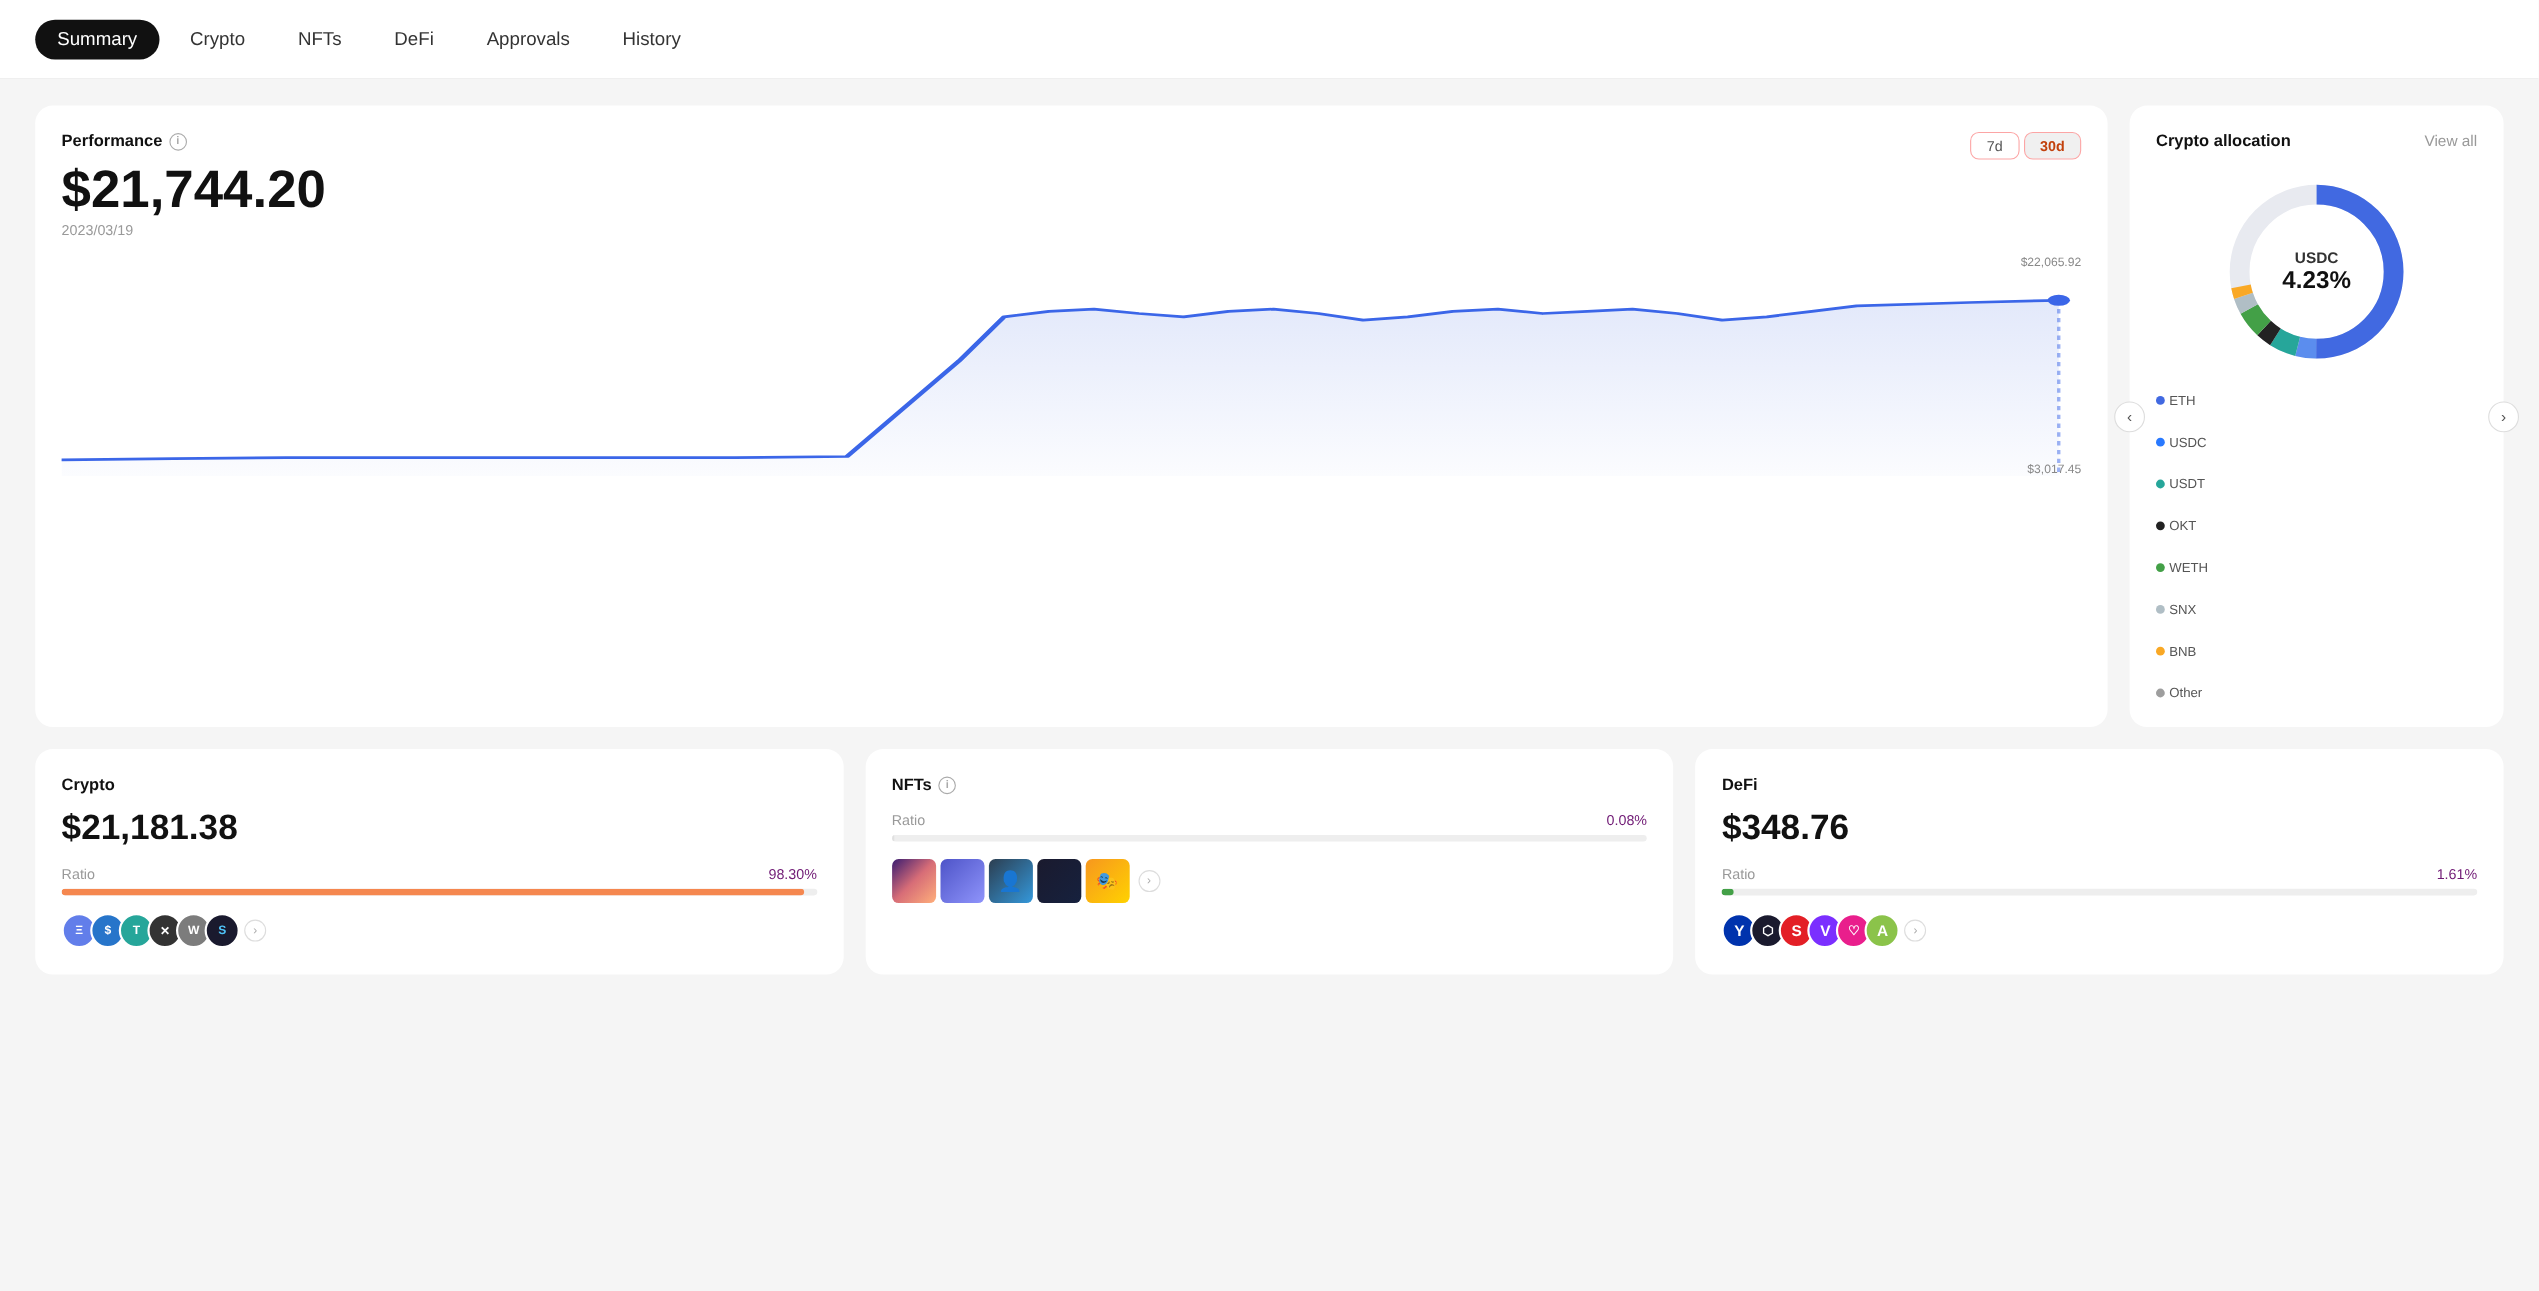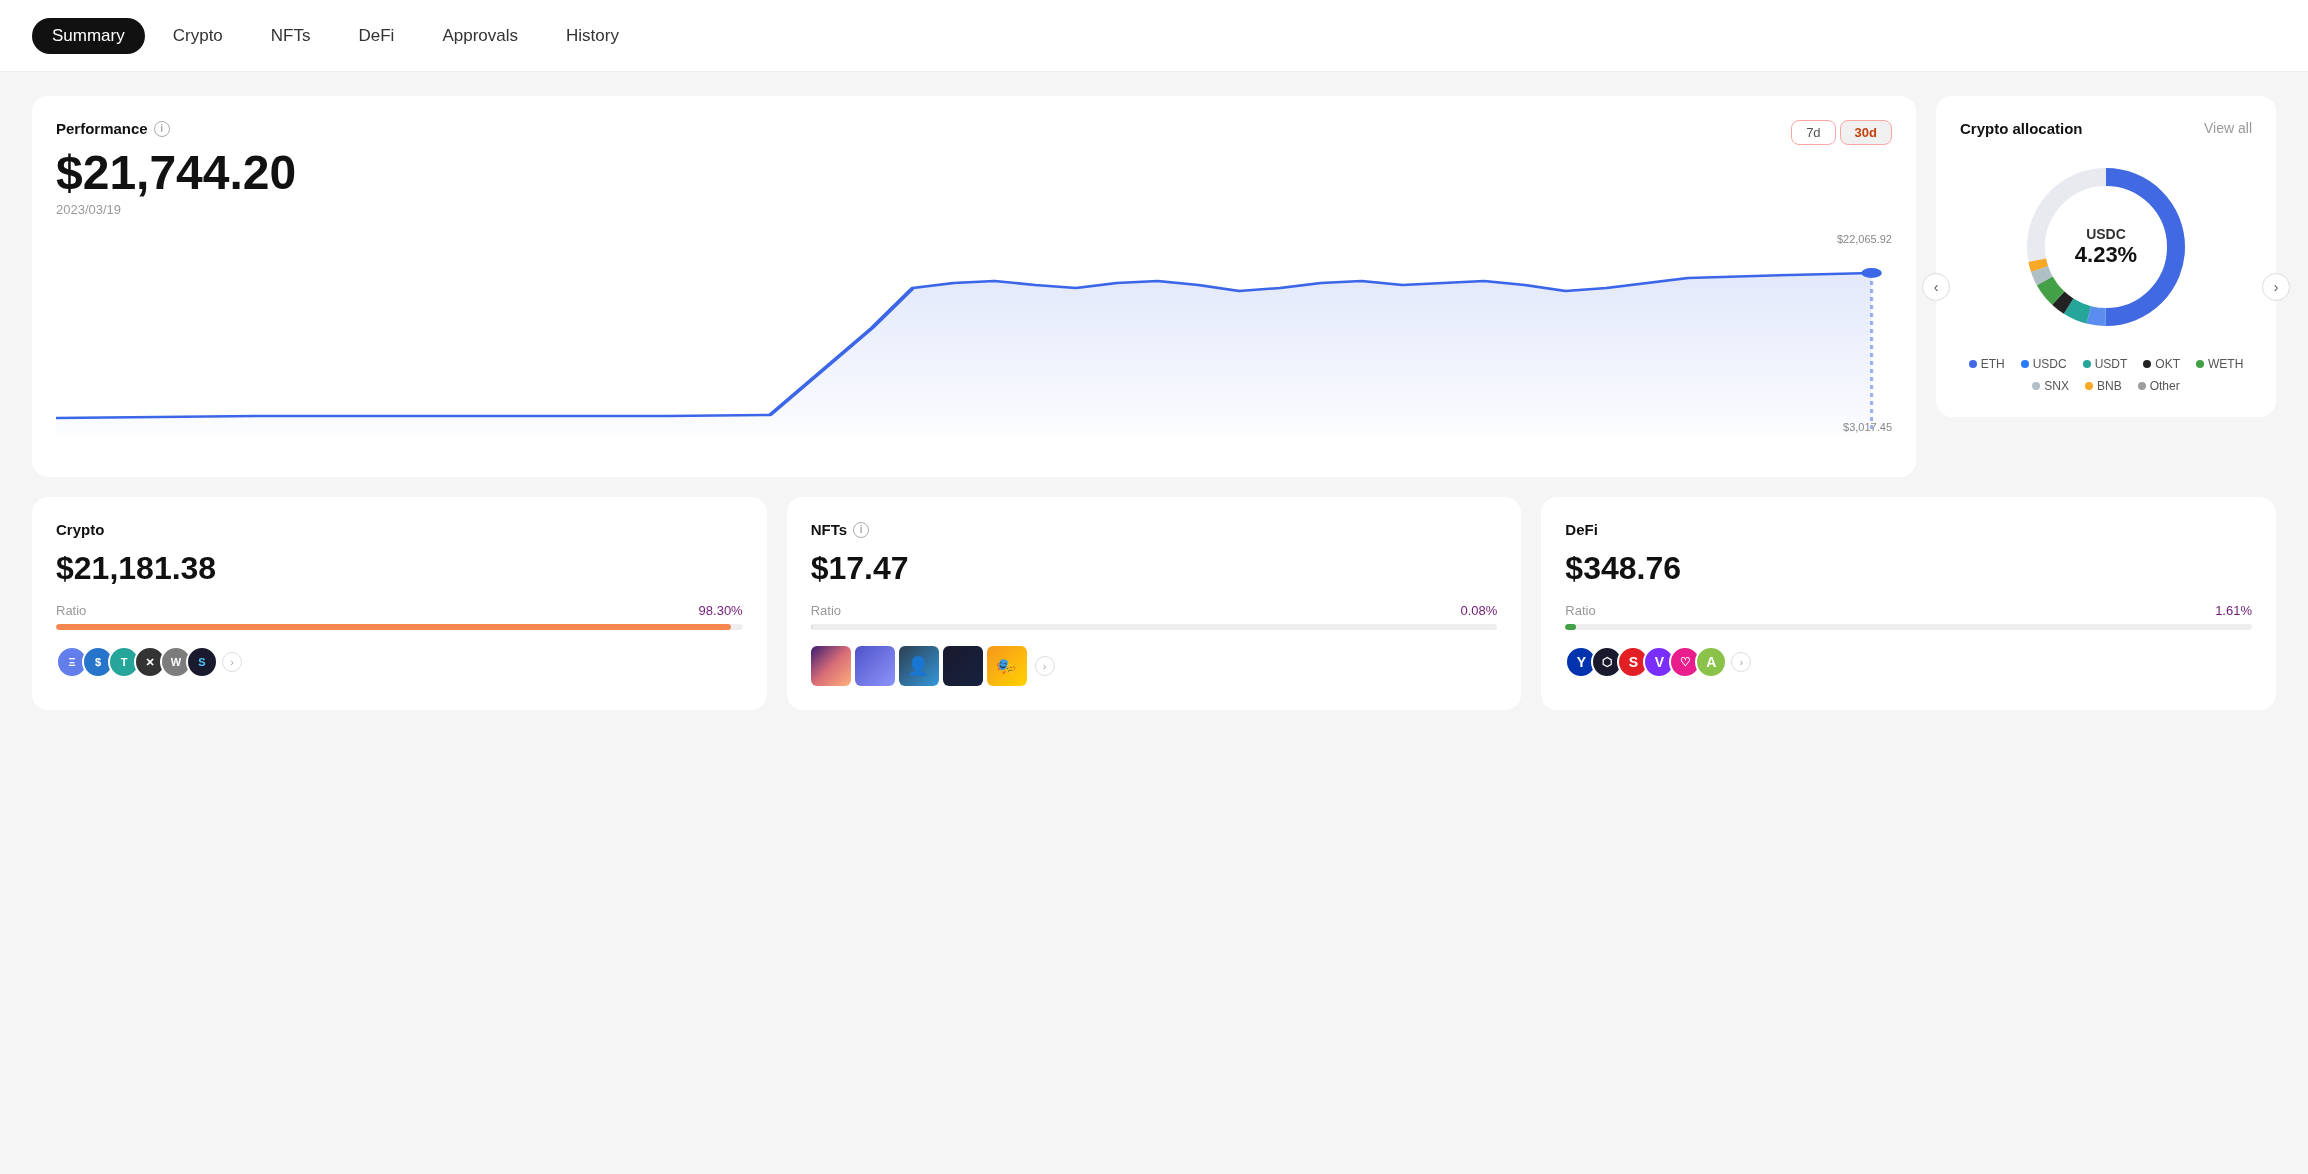--- a/index.html
+++ b/index.html
@@ -158,24 +158,25 @@
       font-weight: 600;
       color: #333;
     }
     .donut-pct {
       font-size: 22px;
       font-weight: 700;
     }
     .legend {
       display: flex;
       flex-wrap: wrap;
-      gap: 8px 16px;
+      gap: 24px 16px;
       font-size: 12px;
       color: #555;
       justify-content: center;
+      flex-direction: column;
     }
     .legend-item {
       display: flex;
       align-items: center;
       gap: 4px;
     }
     .legend-dot {
       width: 8px;
       height: 8px;
       border-radius: 50%;
@@ -440,21 +441,20 @@
         <div class="token-icon" style="background:#1a1a2e; color:#4fc3f7;">S</div>
         <div class="chevron-right">›</div>
       </div>
     </div>
 
     <div class="summary-card">
       <div class="card-title">
         <span>NFTs</span>
         <span class="info-icon">i</span>
       </div>
-      <div class="card-amount">$17.47</div>
       <div class="ratio-row">
         <span>Ratio</span>
         <span class="ratio-value">0.08%</span>
       </div>
       <div class="progress-bar">
         <div class="progress-fill" style="width: 0.3%; background: #e0e0e0;"></div>
       </div>
       <div class="nft-thumbnails">
 
         <div class="nft-thumb" style="background: linear-gradient(135deg,#3a1c71,#d76d77,#ffaf7b);"></div>

